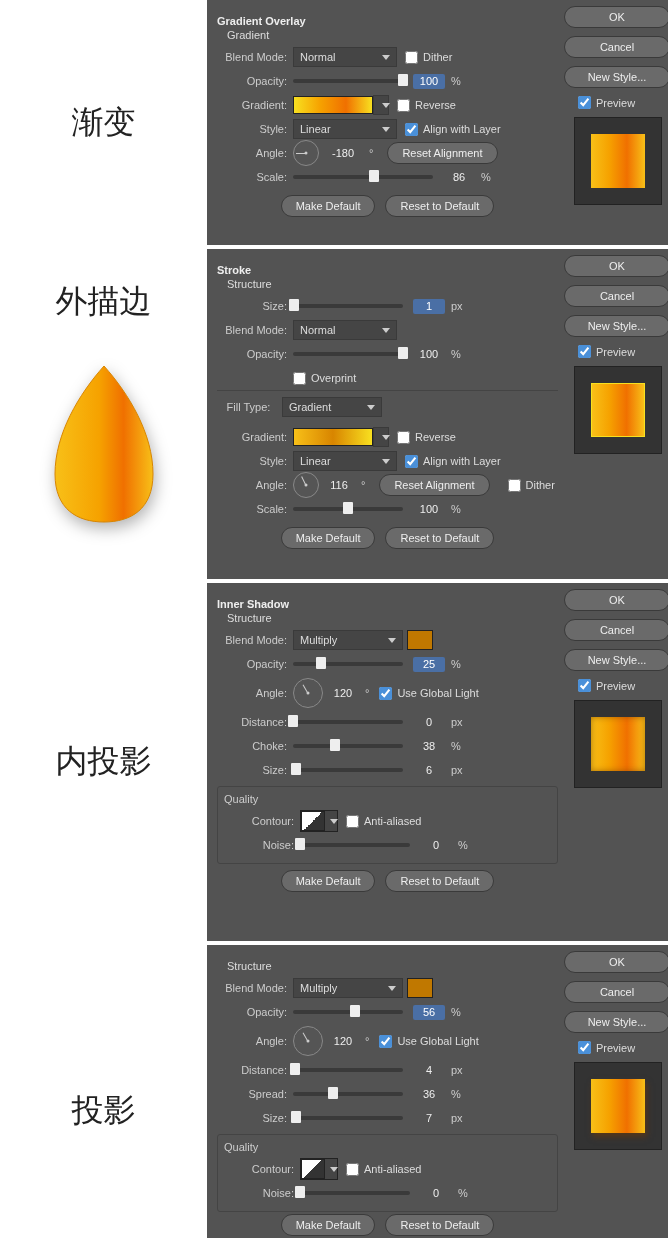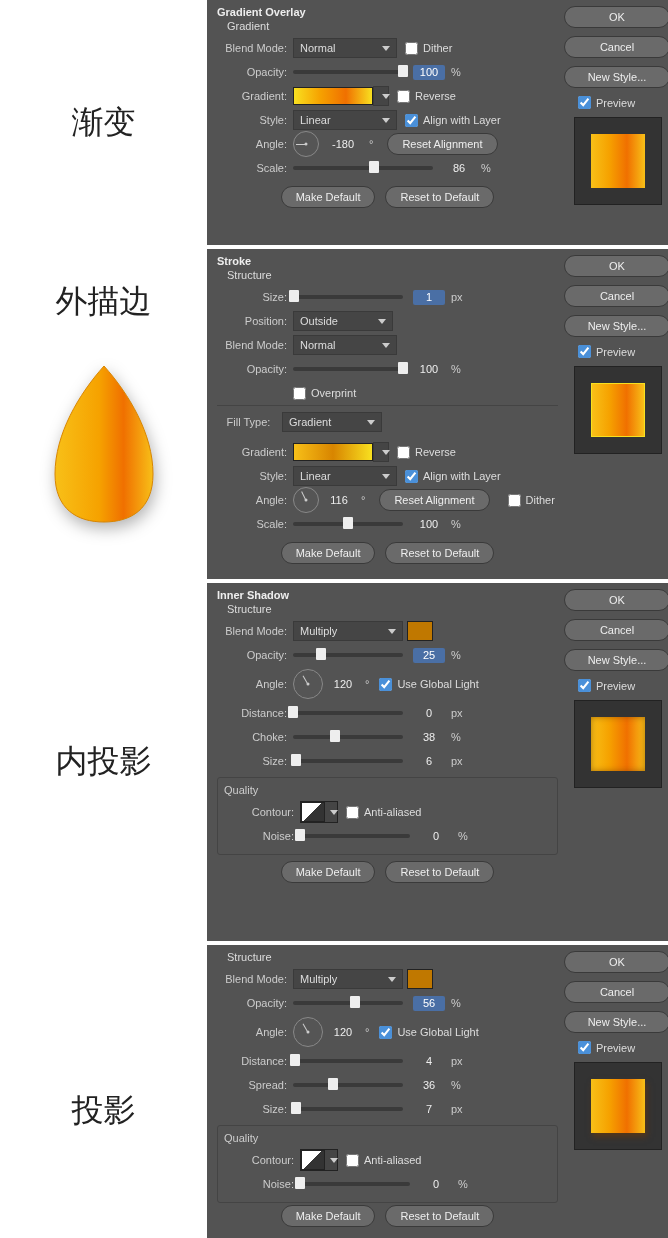--- a/index.html
+++ b/index.html
@@ -3,21 +3,21 @@
 <meta charset="utf-8">
 <style>
 *{box-sizing:border-box;margin:0;padding:0;font-family:Arial,sans-serif}
 body{background:#fff;width:668px;font-size:11px;color:#ddd}
 .row-main{display:flex;align-items:center;margin-bottom:4px}
 .left-col{width:207px;display:flex;flex-direction:column;align-items:center;justify-content:center}
 .ch-label{font-family:"KaiTi","STKaiti",serif;font-size:32px;color:#222}
 .leaf-shape{width:110px;height:160px;position:relative;margin-bottom:25px}
 .leaf-shape svg{filter:drop-shadow(2px 6px 8px rgba(0,0,0,.3))}
 .panel{flex:1;background:#535353;display:flex;position:relative;overflow:hidden}
-.settings{flex:1;padding:6px 10px 10px}
+.settings{flex:1;padding:15px 10px 10px}
 .side-buttons{width:100px;background:#535353;position:relative;padding-top:6px}
 .side-btn{background:#6a6a6a;border:1px solid #3a3a3a;border-radius:12px;height:22px;display:flex;align-items:center;justify-content:center;color:#eee;font-size:11px;margin:0 0 8px -4px;cursor:pointer;width:106px}
 .preview-check{display:flex;align-items:center;gap:5px;margin:2px 0 8px 10px}
 .preview-check input{accent-color:#4a90d9}
 .thumb{margin:0 0 0 6px;width:88px;height:88px;background:#333;border:1px solid #222;display:flex;align-items:center;justify-content:center}
 .thumb-inner{width:54px;height:54px}
 .lbl{width:70px;text-align:right;display:inline-block;margin-right:6px;color:#ccc}
 .rowline{display:flex;align-items:center;height:24px}
 .sel{background:#454545;border:1px solid #3a3a3a;color:#ddd;height:20px;padding:1px 6px;border-radius:0;display:flex;align-items:center;justify-content:space-between;min-width:100px;cursor:pointer}
 .caret{width:0;height:0;border-left:4px solid transparent;border-right:4px solid transparent;border-top:5px solid #ccc;margin-left:6px}
@@ -163,27 +163,20 @@
 <div class="rowline">
           <span class="lbl">Size:</span>
           <div class="slider-track">
             <div class="slider-thumb" style="left:1%"></div>
           </div>
           <span style="width:10px"></span>
           <span class="numbox hl">1</span>
           <span class="unit">px</span>
         </div>
 <div class="rowline">
-          <span class="lbl">Position:</span>
-          <div class="sel" style="width:70px">
-            <span>Outside</span>
-            <span class="caret"></span>
-          </div>
-        </div>
-<div class="rowline">
           <span class="lbl">Blend Mode:</span>
           <div class="sel" style="width:104px">
             <span>Normal</span>
             <span class="caret"></span>
           </div>
         </div>
 <div class="rowline">
           <span class="lbl">Opacity:</span>
           <div class="slider-track">
             <div class="slider-thumb" style="left:100%"></div>

